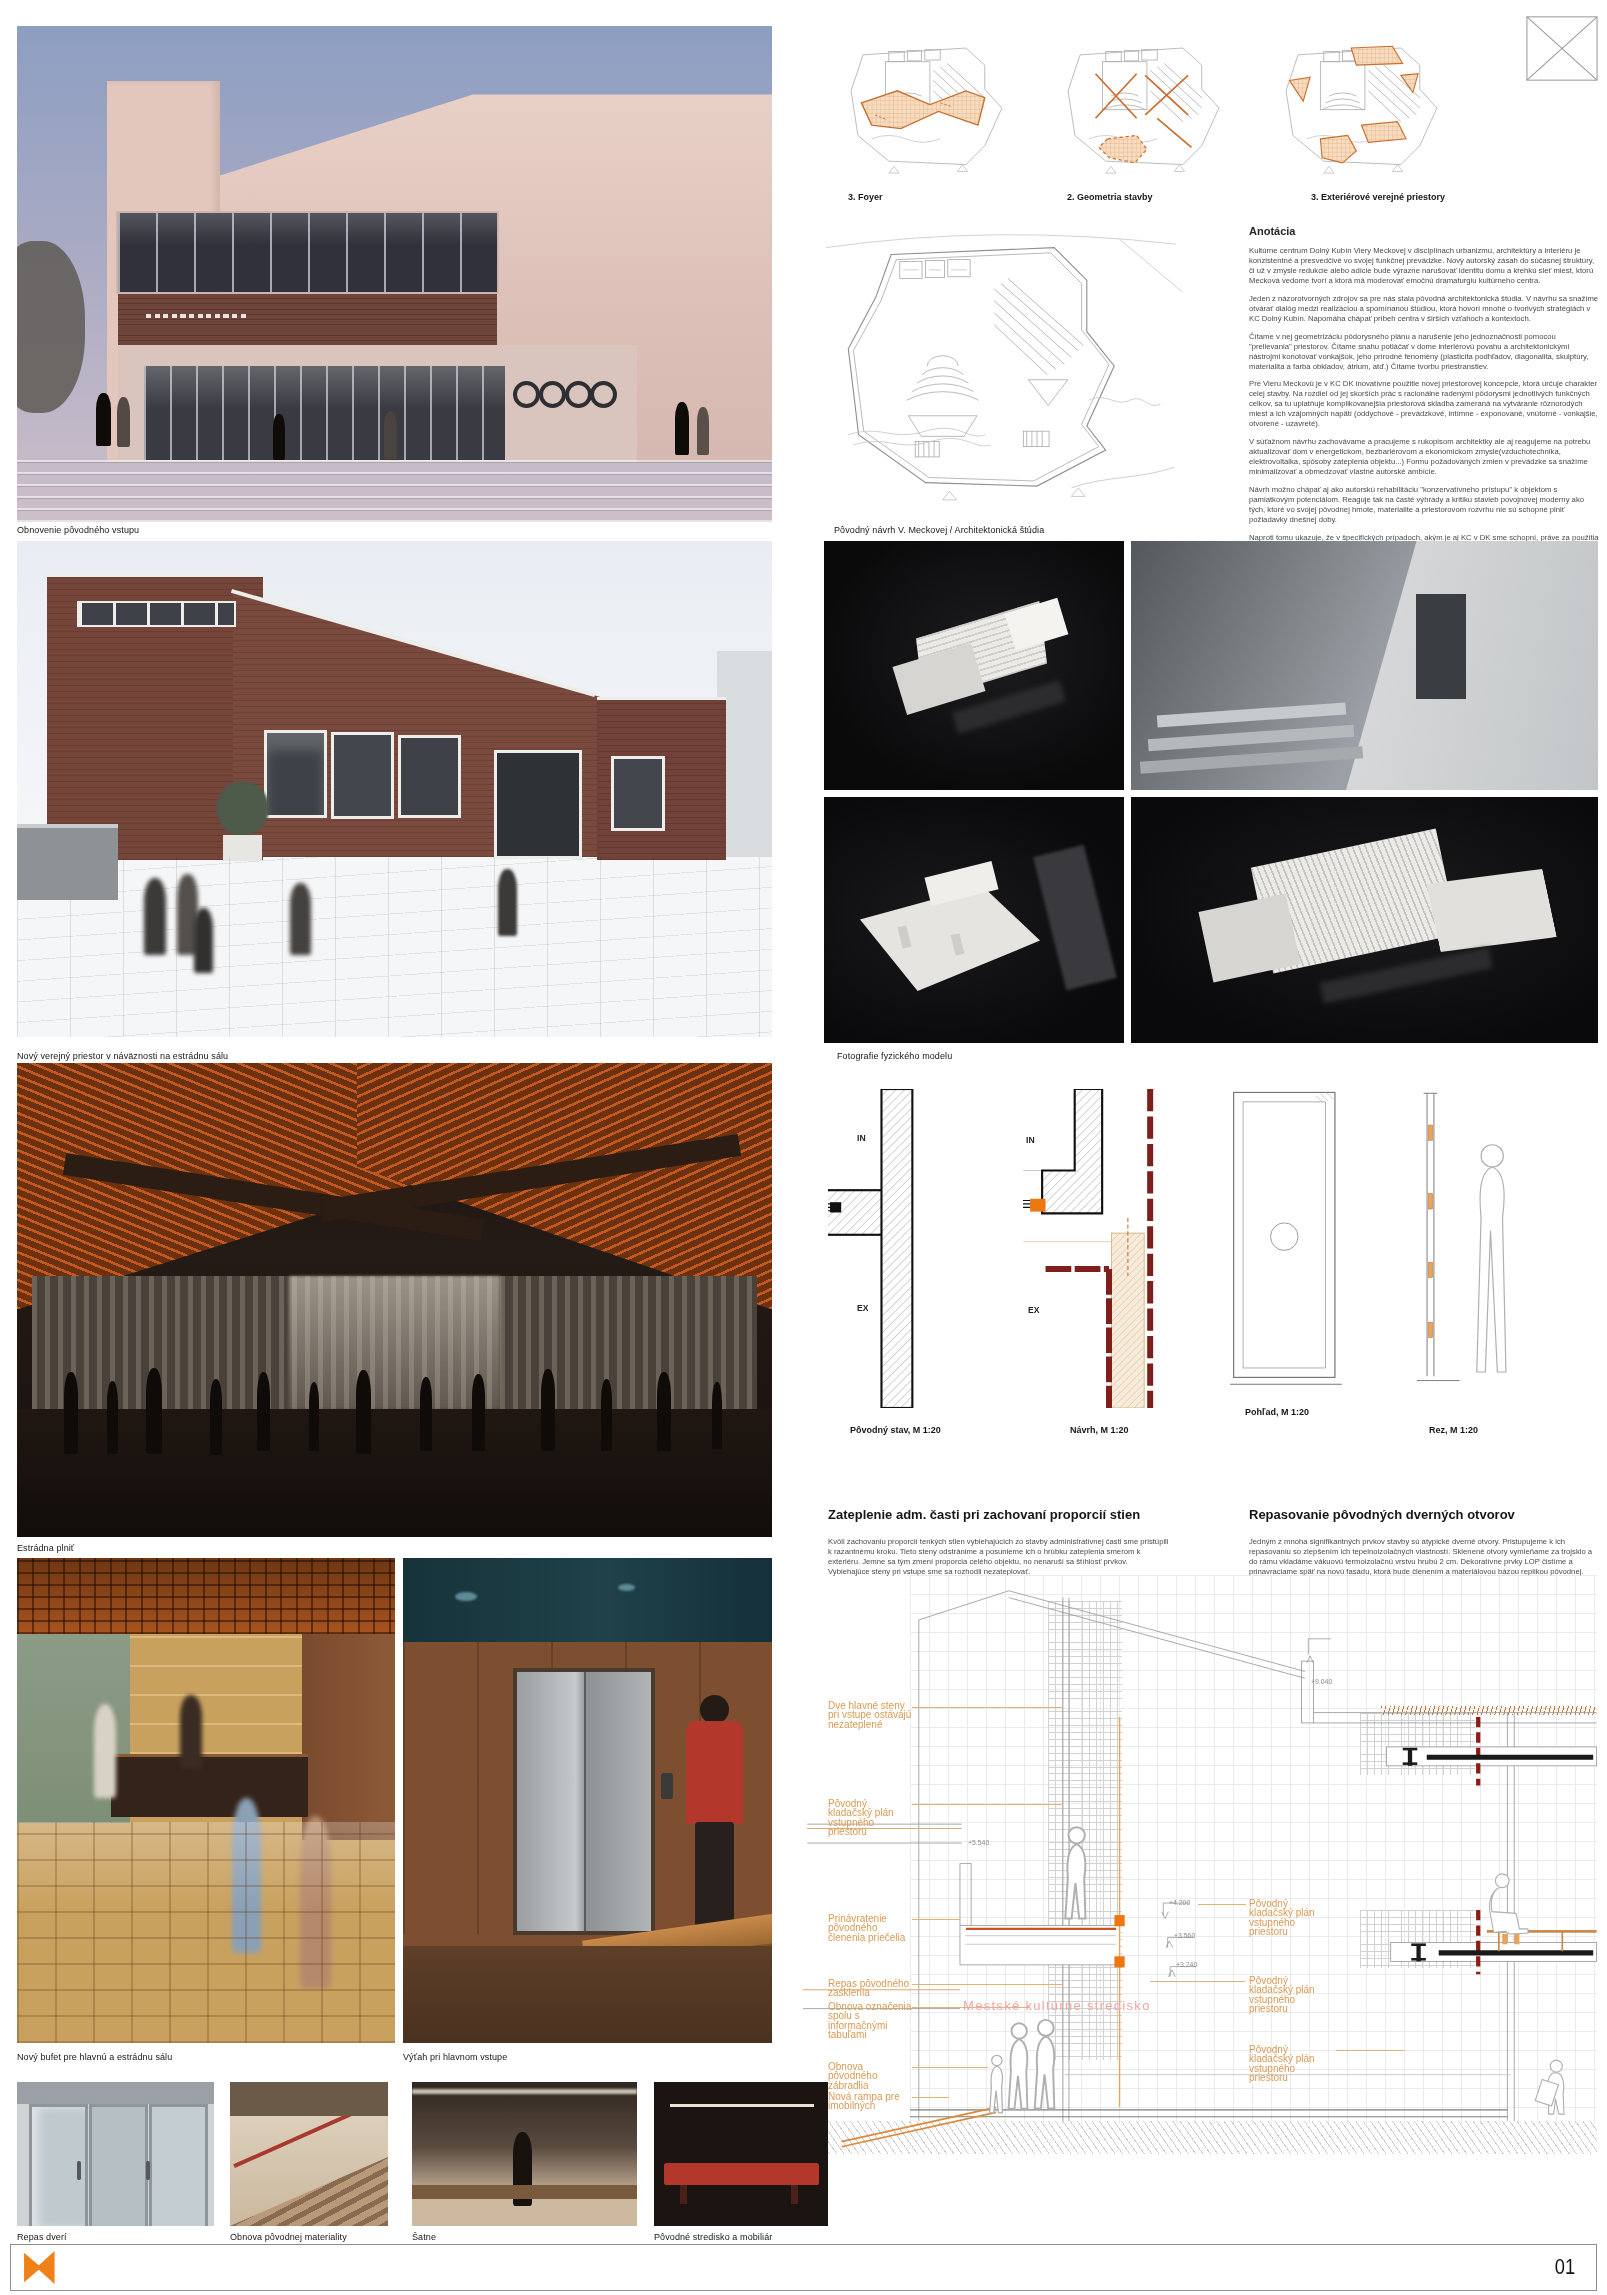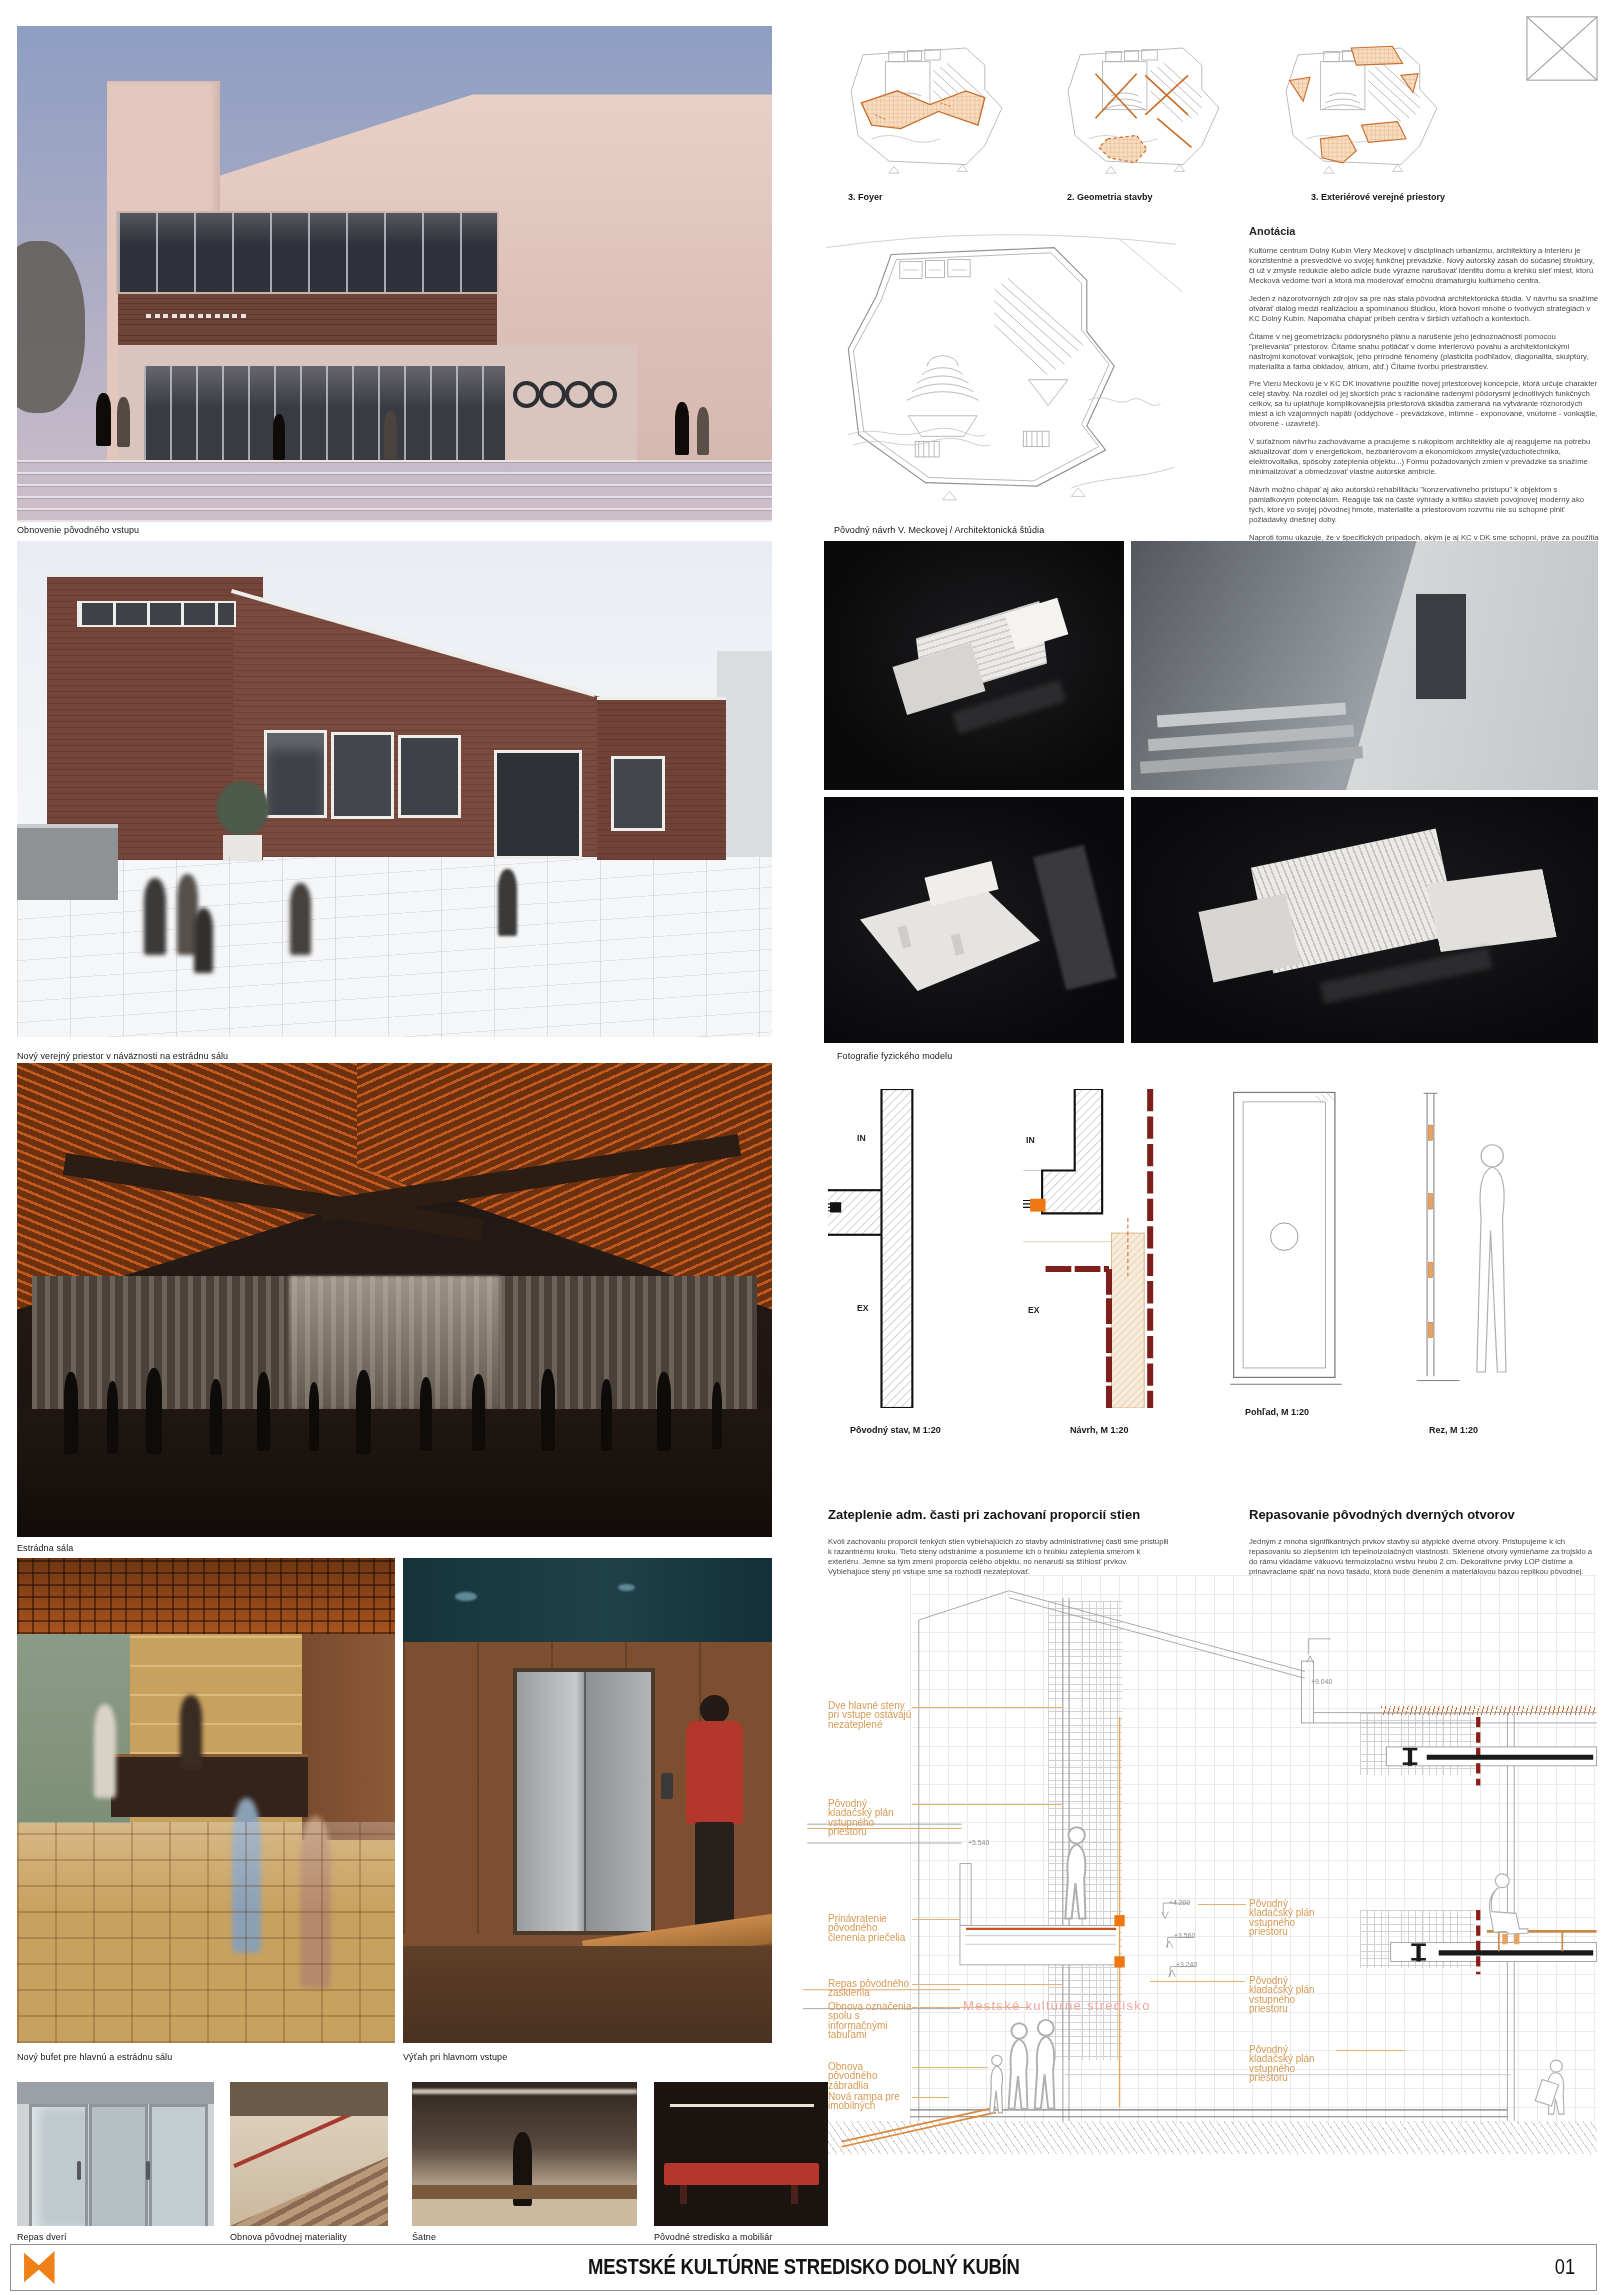--- a/index.html
+++ b/index.html
@@ -243,21 +243,21 @@
     <span class="sil" style="left:240px;top:309px;width:13px;height:79px"></span>
     <span class="sil" style="left:292px;top:319px;width:10.3px;height:69px"></span>
     <span class="sil" style="left:339px;top:307px;width:14.6px;height:84px"></span>
     <span class="sil" style="left:403px;top:314px;width:12px;height:74px"></span>
     <span class="sil" style="left:455px;top:311px;width:13px;height:77px"></span>
     <span class="sil" style="left:524px;top:306px;width:13.7px;height:82px"></span>
     <span class="sil" style="left:584px;top:316px;width:11px;height:72px"></span>
     <span class="sil" style="left:640px;top:309px;width:13.7px;height:79px"></span>
     <span class="sil" style="left:695px;top:319px;width:10.3px;height:67px"></span>
   </div>
-  <div class="cap" style="left:17px;top:1543px">Estrádna sála</div>
+  <div class="cap" style="left:17px;top:1543px">Estrádna plniť</div>
 
   <svg class="abs" style="left:828px;top:1089px" width="185" height="319" viewBox="0 0 215 372">
     <defs>
       <pattern id="h1" width="7" height="7" patternUnits="userSpaceOnUse" patternTransform="rotate(45)">
         <rect width="7" height="7" fill="#ffffff"></rect>
         <line x1="0" y1="0" x2="0" y2="7" stroke="#9a9a9a" stroke-width="1"></line>
       </pattern>
       <pattern id="h2" width="6" height="6" patternUnits="userSpaceOnUse" patternTransform="rotate(45)">
         <rect width="6" height="6" fill="#F7ECDB"></rect>
         <line x1="0" y1="0" x2="0" y2="6" stroke="#D9B788" stroke-width="1"></line>
@@ -499,20 +499,17 @@
   <div class="cap" style="left:17px;top:2232px">Repas dverí</div>
   <div class="cap" style="left:230px;top:2232px">Obnova pôvodnej materiality</div>
   <div class="cap" style="left:412px;top:2232px">Šatne</div>
   <div class="cap" style="left:654px;top:2232px">Pôvodné stredisko a mobiliár</div>
 
   <div class="abs" style="left:10.3px;top:2244px;width:1585px;height:45px;border:0.9px solid #8f8f8f;background:#fff">
     <svg class="abs" style="left:12px;top:6px" width="45" height="33" viewBox="0 0 52 40">
       <polygon points="0,2 21,20 0,38" fill="#F08018"></polygon>
       <polygon points="37,0 15,20 37,40" fill="#F08018"></polygon>
     </svg>
-    <div class="abs" style="left:0;right:0;top:8.6px;text-align:center">
-      <span class="ftitle">MESTSKÉ KULTÚRNE STREDISKO DOLNÝ KUBÍN</span>
-    </div>
     <div class="abs" style="left:1542px;top:10.3px;font-size:21.5px;color:#141414;transform:scaleX(.85)">01</div>
   </div>
 
 </div>
 
 
 </body></html>

